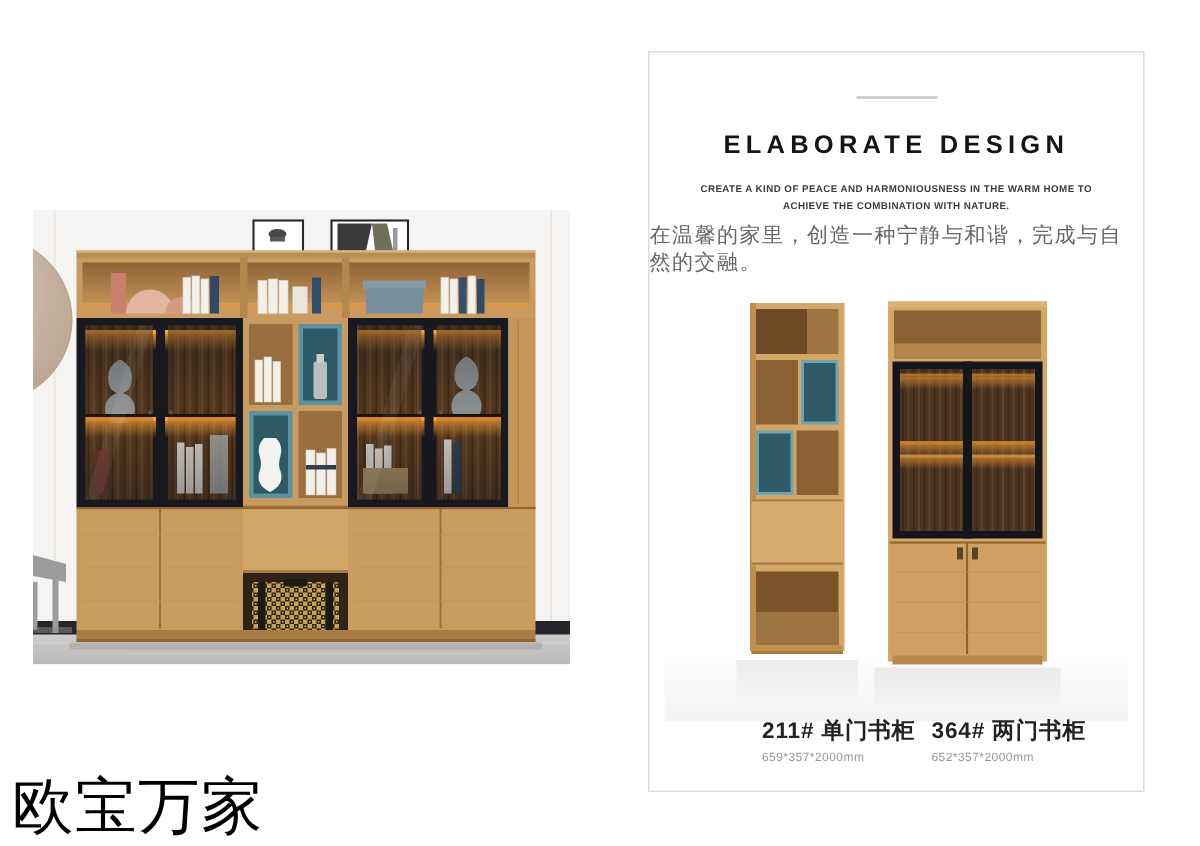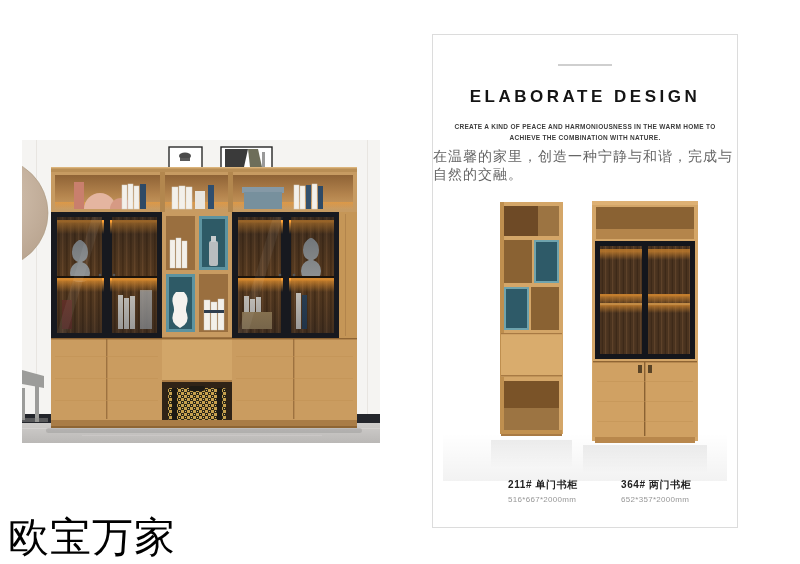--- a/index.html
+++ b/index.html
@@ -9,21 +9,21 @@
     font-family:"Liberation Sans", sans-serif;
   }
   
   .photo{
     position:absolute;left:22px;top:140px;width:358px;height:303px;
     overflow:hidden;
   }
   .photo svg{display:block;}
   
   .card{
-    position:absolute;left:432px;top:34px;width:306px;height:494px;
+    position:absolute;left:432px;top:34px;width:331px;height:494px;
     background:#ffffff;border:1px solid #dcdcdc;box-sizing:border-box;
   }
   .card .divider{
     position:absolute;left:50%;top:29px;width:54px;height:2px;margin-left:-27px;
     background:#cfcfcf;
   }
   .card .title{
     position:absolute;left:0;right:0;top:52px;text-align:center;
     font-size:17px;font-weight:800;letter-spacing:3.5px;color:#141414;
     white-space:nowrap;
@@ -41,21 +41,21 @@
   .product svg{display:block;}
   .product .reflect{
     position:absolute;left:-8px;right:-8px;bottom:-28px;height:28px;
     background:linear-gradient(to bottom, rgba(0,0,0,0.07), rgba(0,0,0,0));
   }
   .floor-glow{
     position:absolute;left:10px;right:10px;top:398px;height:48px;
     background:linear-gradient(to top, rgba(0,0,0,0.05), rgba(0,0,0,0));
   }
   .plabel{position:absolute;top:443px;}
-  .plabel .model{font-size:10px;font-weight:bold;color:#222;letter-spacing:.6px;}
+  .plabel .model{font-size:15px;font-weight:bold;color:#222;letter-spacing:.6px;}
   .plabel .dims{font-size:8px;color:#979797;margin-top:3px;letter-spacing:.3px;}
   
   .brand{
     position:absolute;left:8px;top:510px;
     font-size:41px;color:#000;letter-spacing:1px;font-weight:500;
   }
 </style>
 </head>
 <body>
 
@@ -380,21 +380,21 @@
           <rect x="6" y="222" width="96" height="1"></rect>
       </g>
 
       <rect x="4" y="238" width="100" height="6" fill="#b8874c"></rect>
     </svg>
     <div class="reflect"></div>
   </div>
 
   <div class="plabel" style="left:75px;">
     <div class="model">211# 单门书柜</div>
-    <div class="dims">516*667*2000mm</div>
+    <div class="dims">659*357*2000mm</div>
   </div>
   <div class="plabel" style="left:188px;">
     <div class="model">364# 两门书柜</div>
     <div class="dims">652*357*2000mm</div>
   </div>
 </div>
 
 <div class="brand">欧宝万家</div>
 
 </body></html>

